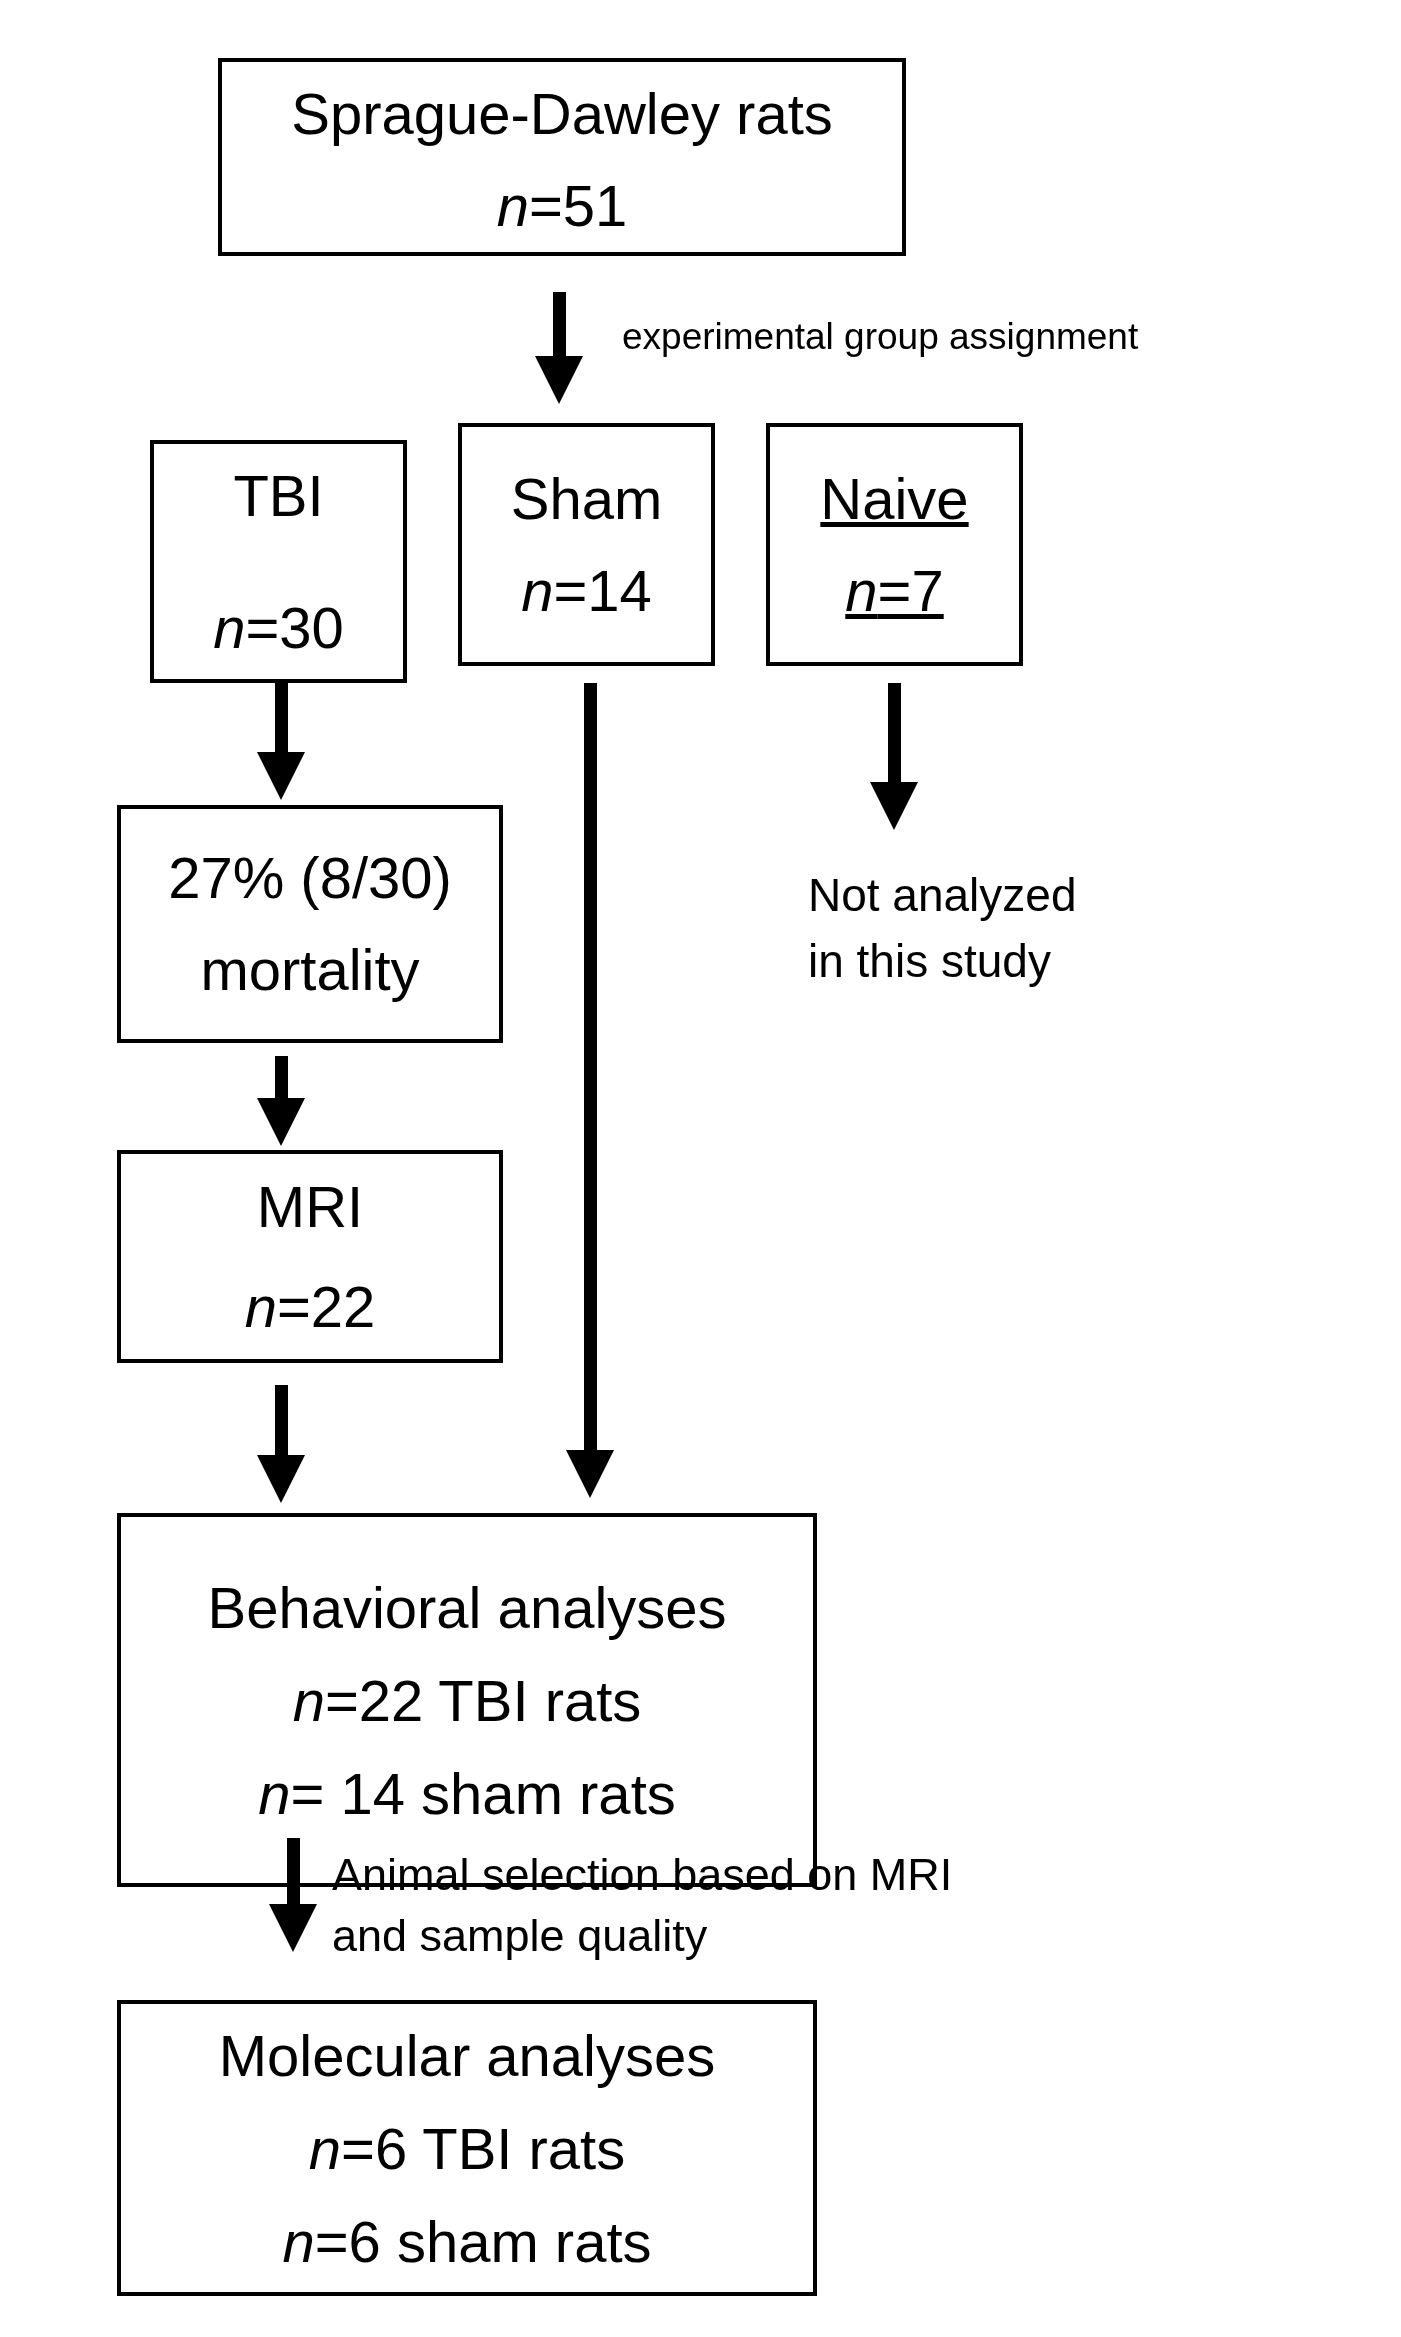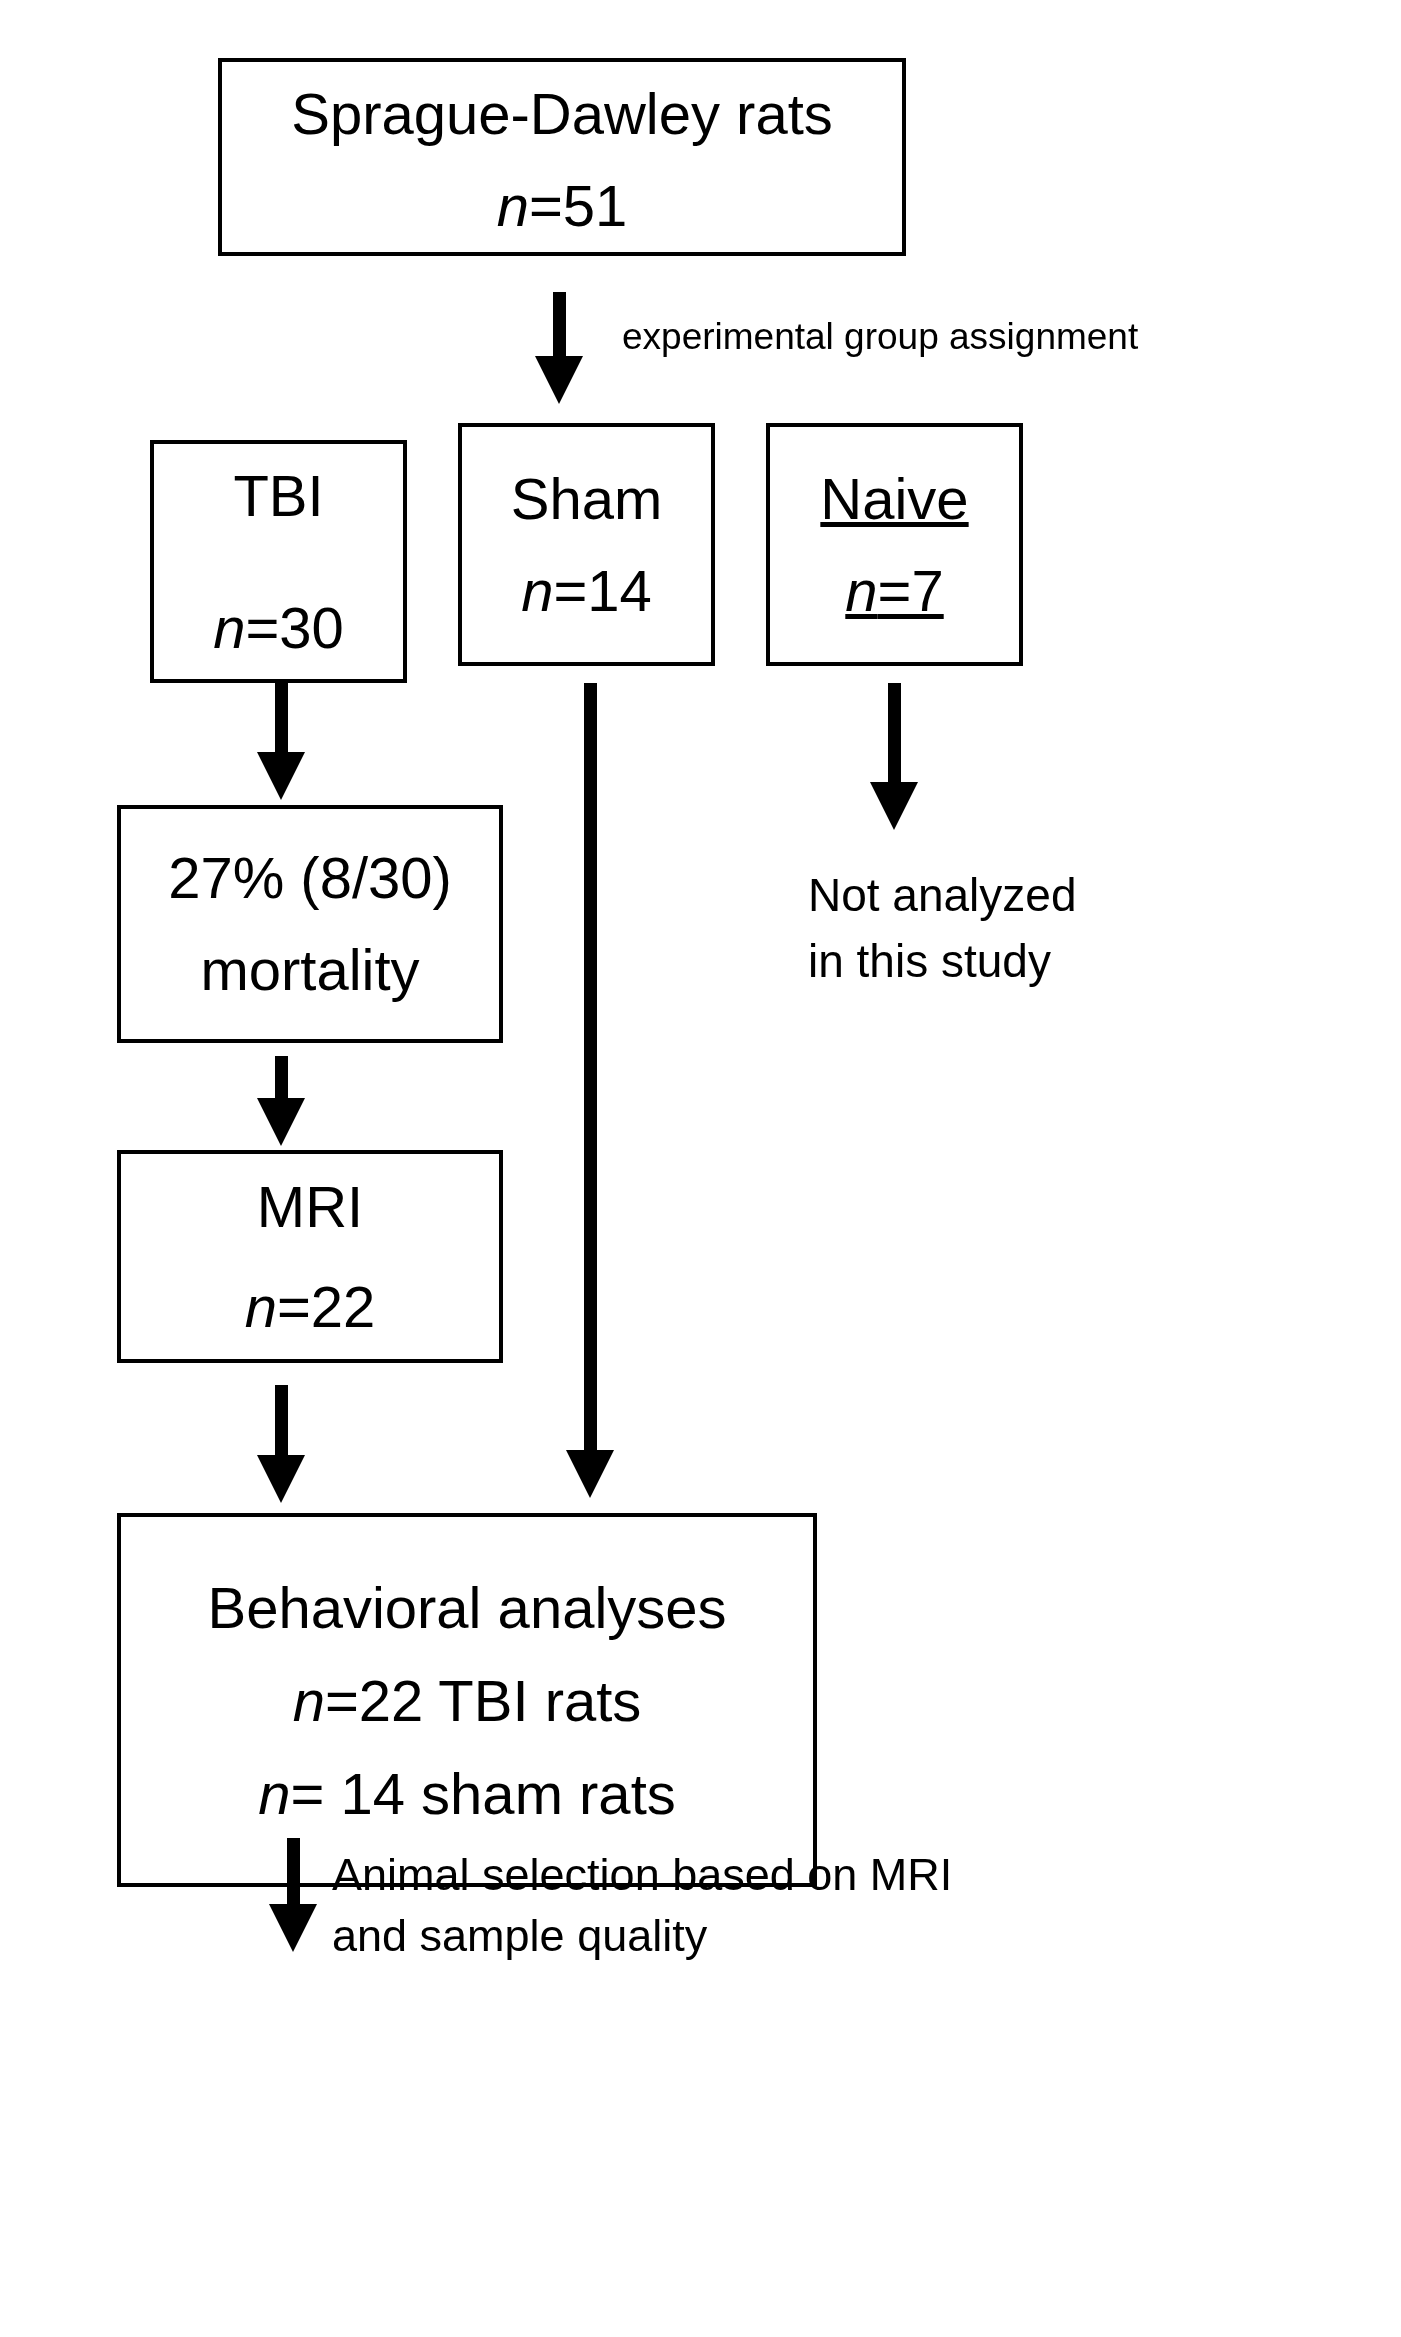--- a/index.html
+++ b/index.html
@@ -140,14 +140,19 @@
 
   <div class="arrow" style="left:269px; top:1838px; height:114px;">
     <div class="shaft"></div>
     <div class="head"></div>
   </div>
   <div class="flow-label" style="left:332px; top:1844px; font-size:45px; line-height:61px;">
     <div>Animal selection based on MRI</div>
     <div>and sample quality</div>
   </div>
 
+  <div class="box big3" style="left:117px; top:2000px; width:700px; height:296px;">
+    <div class="line">Molecular analyses</div>
+    <div class="line"><i class="nvar">n</i><span>=6 TBI rats</span></div>
+    <div class="line"><i class="nvar">n</i><span>=6 sham rats</span></div>
+  </div>
 
 </div>
 
 </body></html>

